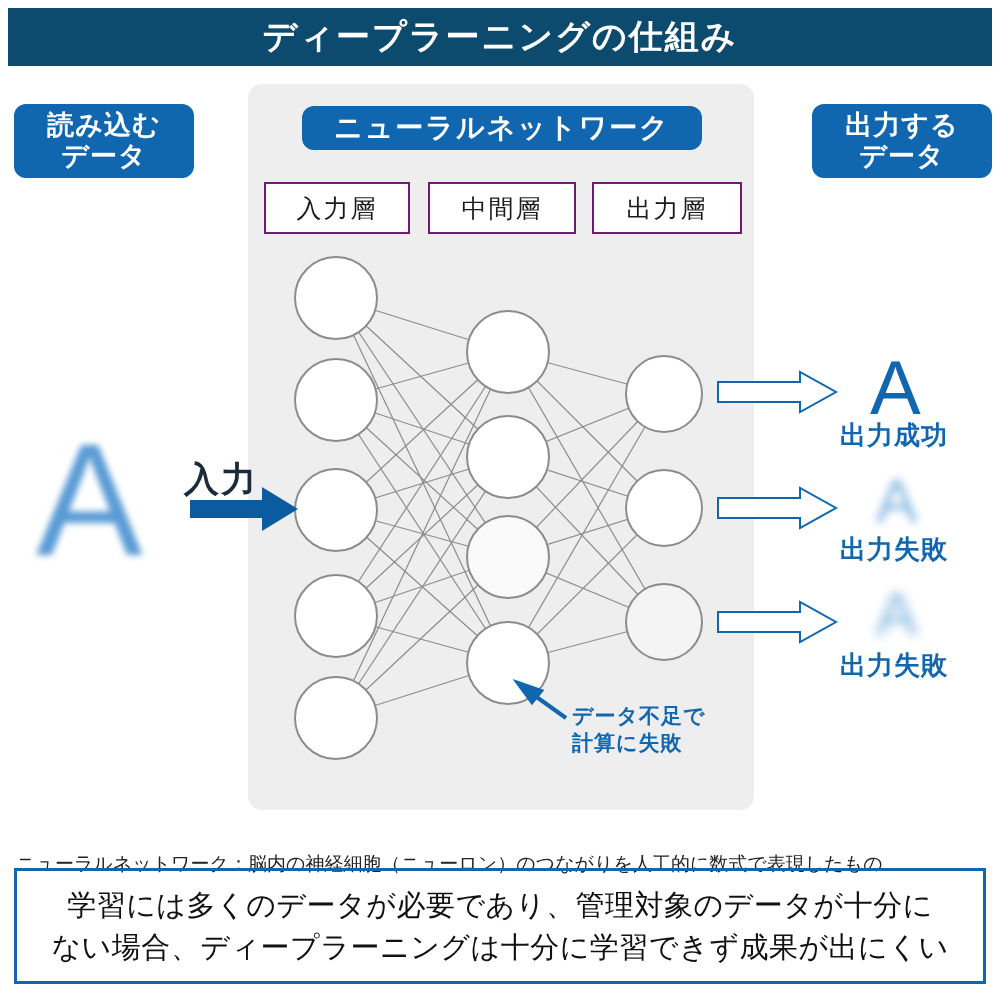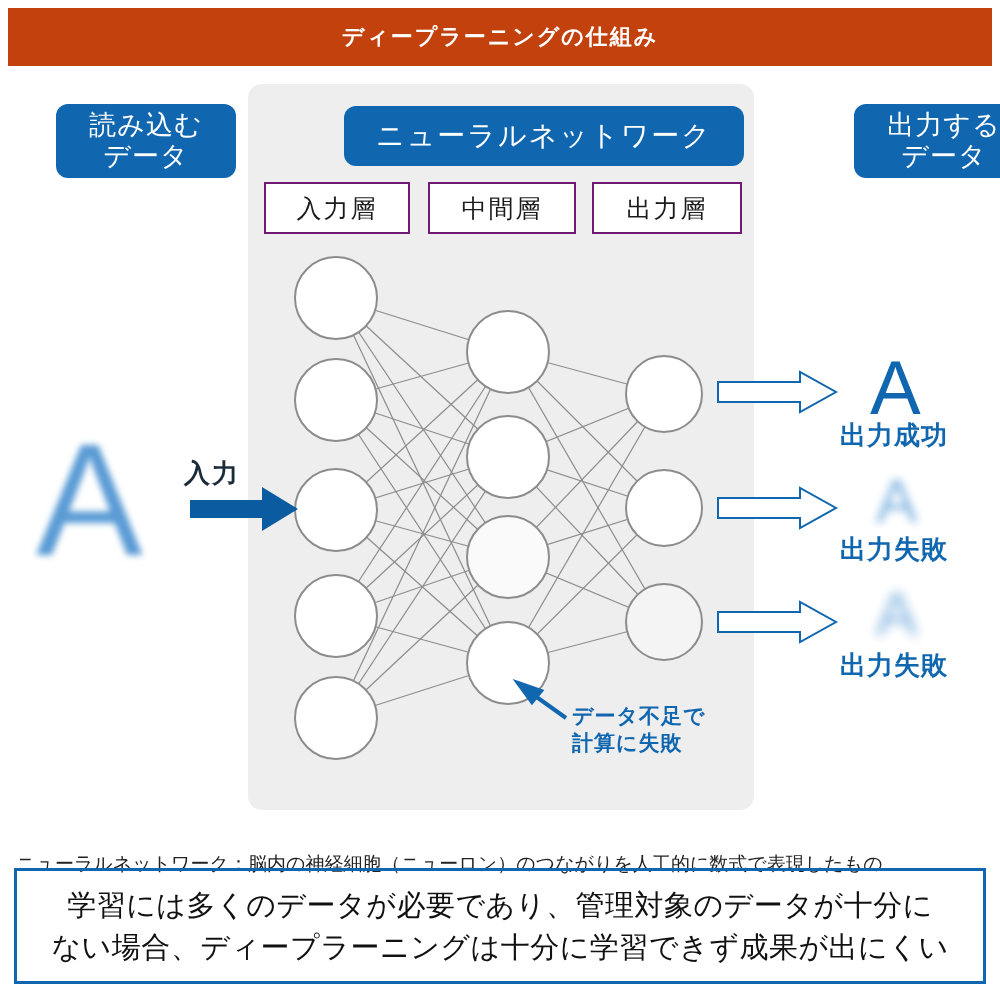--- a/index.html
+++ b/index.html
@@ -18,26 +18,26 @@
     width: 1000px;
     height: 1004px;
   }
   
   .title-bar {
     position: absolute;
     left: 8px;
     top: 8px;
     width: 984px;
     height: 58px;
-    background: #c2410c;
+    background: #0c4a6e;
     color: #ffffff;
     display: flex;
     align-items: center;
     justify-content: center;
-    font-size: 22px;
+    font-size: 34px;
     font-weight: bold;
     letter-spacing: 2px;
   }
   
   .nn-panel {
     position: absolute;
     left: 248px;
     top: 84px;
     width: 506px;
     height: 726px;
@@ -48,23 +48,22 @@
   .pill {
     position: absolute;
     background: #1166b0;
     color: #ffffff;
     border-radius: 12px;
     display: flex;
     flex-direction: column;
     align-items: center;
     justify-content: center;
     text-align: center;
-    font-weight: normal;
+    font-weight: bold;
     line-height: 1.15;
-    margin-left: 42px;
   }
   .pill-left {
     left: 14px;
     top: 104px;
     width: 180px;
     height: 74px;
     font-size: 27px;
     letter-spacing: 1px;
   }
   .pill-right {
@@ -72,21 +71,21 @@
     top: 104px;
     width: 180px;
     height: 74px;
     font-size: 27px;
     letter-spacing: 1px;
   }
   .pill-nn {
     left: 302px;
     top: 106px;
     width: 400px;
-    height: 60px;
+    height: 44px;
     font-size: 28px;
     letter-spacing: 2px;
   }
   
   .layer-box {
     position: absolute;
     top: 182px;
     height: 48px;
     border: 2px solid #701a75;
     background: #ffffff;
@@ -153,21 +152,21 @@
   }
   .out-label-1 { left: 840px; top: 418px; }
   .out-label-2 { left: 840px; top: 532px; }
   .out-label-3 { left: 840px; top: 648px; }
 
   
   .input-label {
     position: absolute;
     left: 184px;
     top: 456px;
-    font-size: 26px;
+    font-size: 35px;
     font-weight: bold;
     color: #1b2b3a;
     letter-spacing: 2px;
   }
   
   .callout {
     position: absolute;
     left: 572px;
     top: 702px;
     color: #1166b0;

